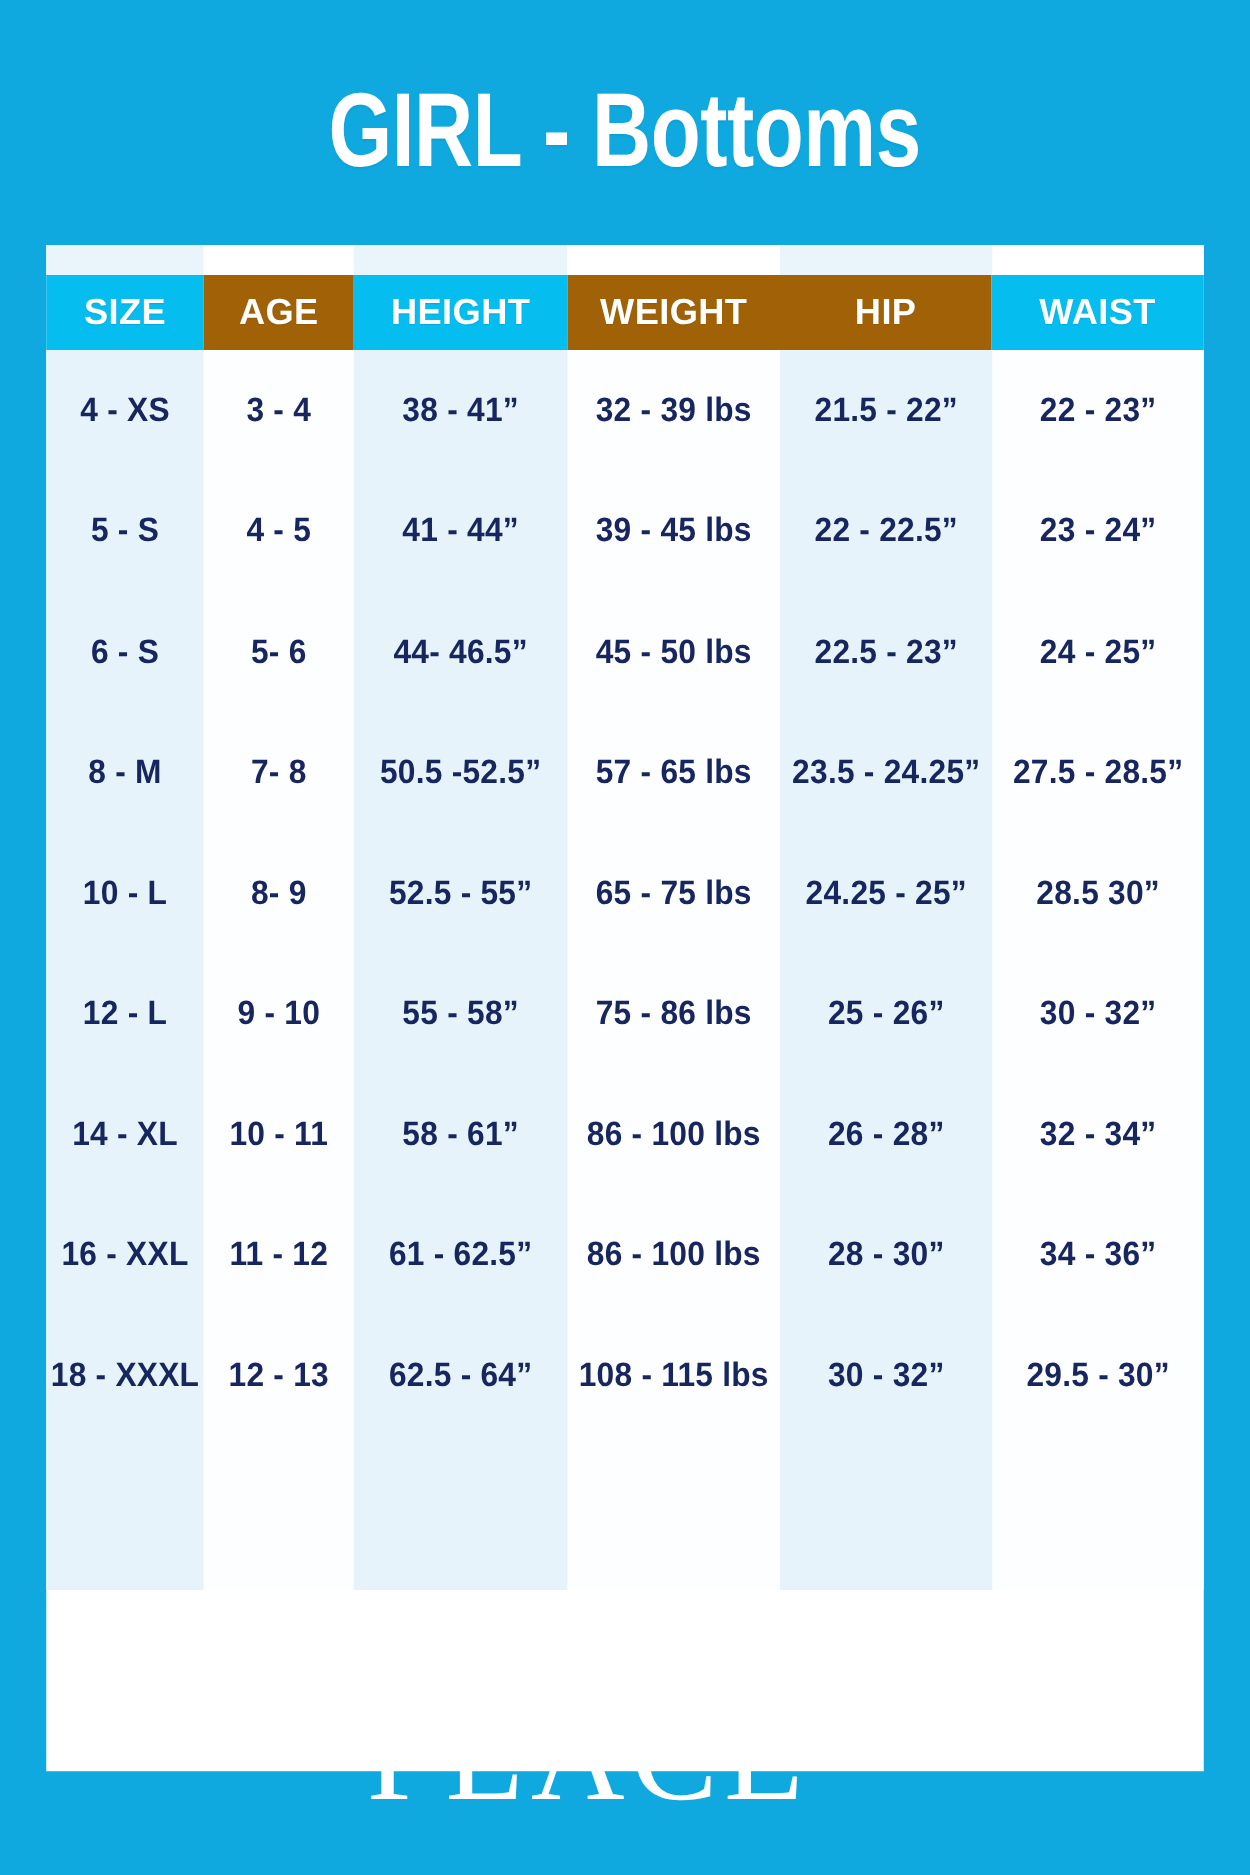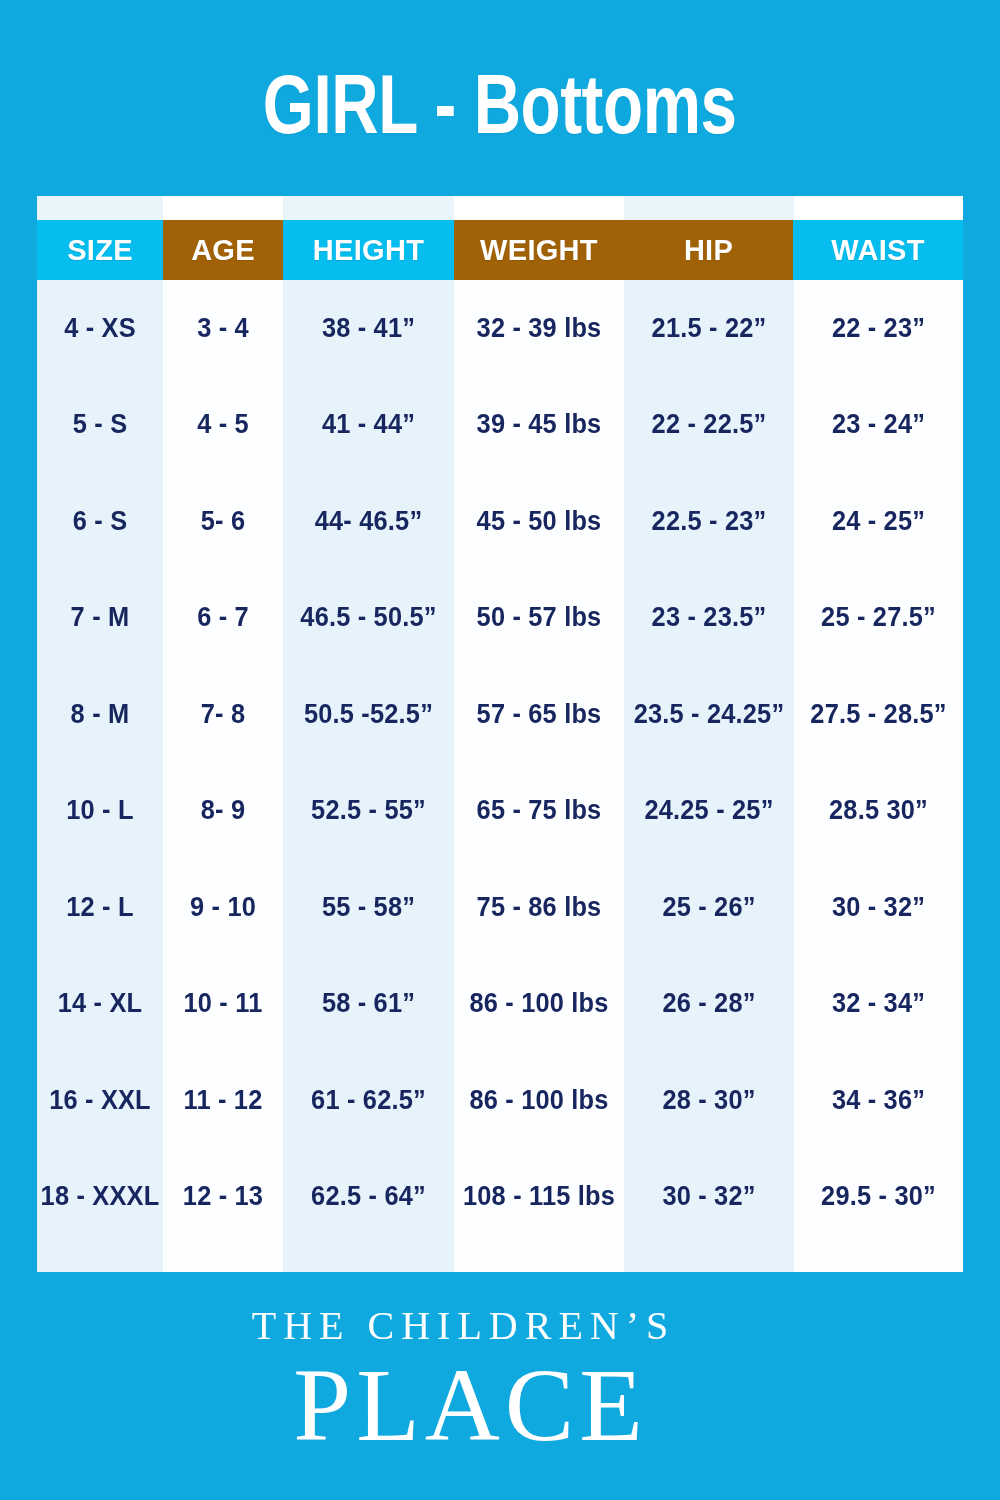--- a/index.html
+++ b/index.html
@@ -38,21 +38,21 @@
     white-space: nowrap;
     text-shadow: 0 1px 2px rgba(0,0,0,0.06);
   }
 
   
   .table-card {
     position: absolute;
     left: 37px;
     top: 196px;
     width: 926px;
-    height: 1076px;
+    height: 1221px;
     background: #FFFFFF;
   }
 
   
   .pre-header {
     position: absolute;
     left: 0;
     top: 0;
     width: 100%;
     height: 24px;
@@ -211,28 +211,20 @@
       </div>
       <div class="row">
         <div class="cell w-size">6 - S</div>
         <div class="cell w-age">5- 6</div>
         <div class="cell w-height">44- 46.5”</div>
         <div class="cell w-weight">45 - 50 lbs</div>
         <div class="cell w-waist">22.5 - 23”</div>
         <div class="cell w-hip">24 - 25”</div>
       </div>
       <div class="row">
-        <div class="cell w-size">7 - M</div>
-        <div class="cell w-age">6 - 7</div>
-        <div class="cell w-height">46.5 - 50.5”</div>
-        <div class="cell w-weight">50 - 57 lbs</div>
-        <div class="cell w-waist">23 - 23.5”</div>
-        <div class="cell w-hip">25 - 27.5”</div>
-      </div>
-      <div class="row">
         <div class="cell w-size">8 - M</div>
         <div class="cell w-age">7- 8</div>
         <div class="cell w-height">50.5 -52.5”</div>
         <div class="cell w-weight">57 - 65 lbs</div>
         <div class="cell w-waist">23.5 - 24.25”</div>
         <div class="cell w-hip">27.5 - 28.5”</div>
       </div>
       <div class="row">
         <div class="cell w-size">10 - L</div>
         <div class="cell w-age">8- 9</div>

